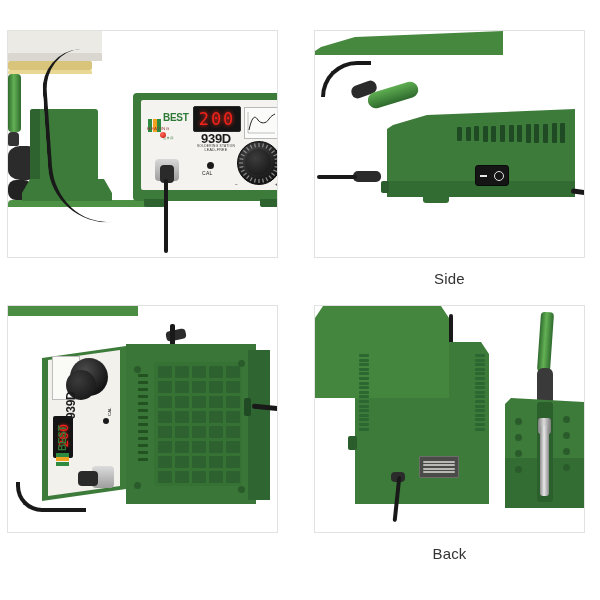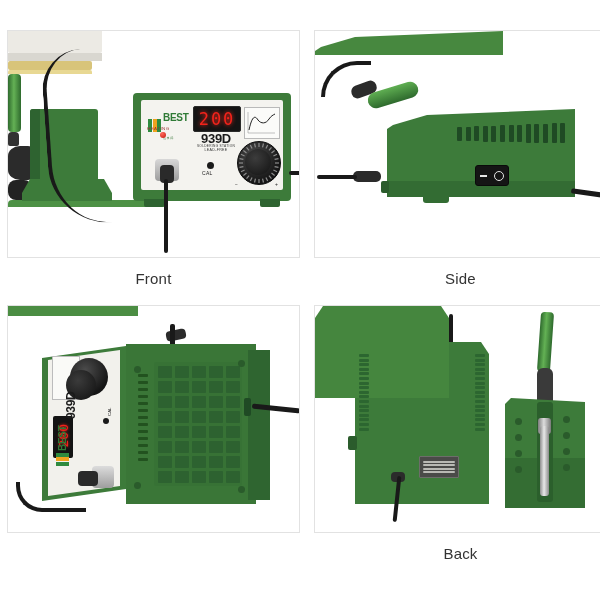--- a/index.html
+++ b/index.html
@@ -6,21 +6,21 @@
   body{
     width:600px;height:600px;background:#ffffff;
     font-family:"Liberation Sans", sans-serif;
     overflow:hidden;
   }
   .gallery{
     position:absolute;left:0;top:0;width:600px;height:600px;
     display:grid;grid-template-columns:293px 293px;grid-template-rows:265px 265px;
     column-gap:14px;row-gap:10px;padding:30px 0 0 7px;box-sizing:border-box;
   }
-  .cell{position:relative;width:293px;}
+  .cell{position:relative;width:271px;}
   .frame{
     position:relative;width:100%;height:228px;
     border:1px solid #e2e2e2;background:#fff;box-sizing:border-box;overflow:hidden;
   }
   .caption{
     text-align:center;font-size:15px;color:#333;margin-top:12px;letter-spacing:.2px;
   }
   .scene{position:absolute;left:0;top:0;width:100%;height:100%;}
 
   
@@ -278,21 +278,20 @@
 
         <div class="cal-dot"></div>
         <div class="cal-lbl">CAL</div>
 
         <div class="f-jack"></div>
         <div class="f-jack2"></div>
         <div class="f-outcord"></div>
         <div class="f-rcord"></div>
       </div>
     </div>
-    <div class="caption">Front</div>
   </div>
 
   <div class="cell">
     <div class="frame">
       <div class="scene">
         <div class="s-cord1"></div>
         <div class="s-boot"></div>
         <div class="s-handle"></div>
 
         <div class="gr s-body"></div>

